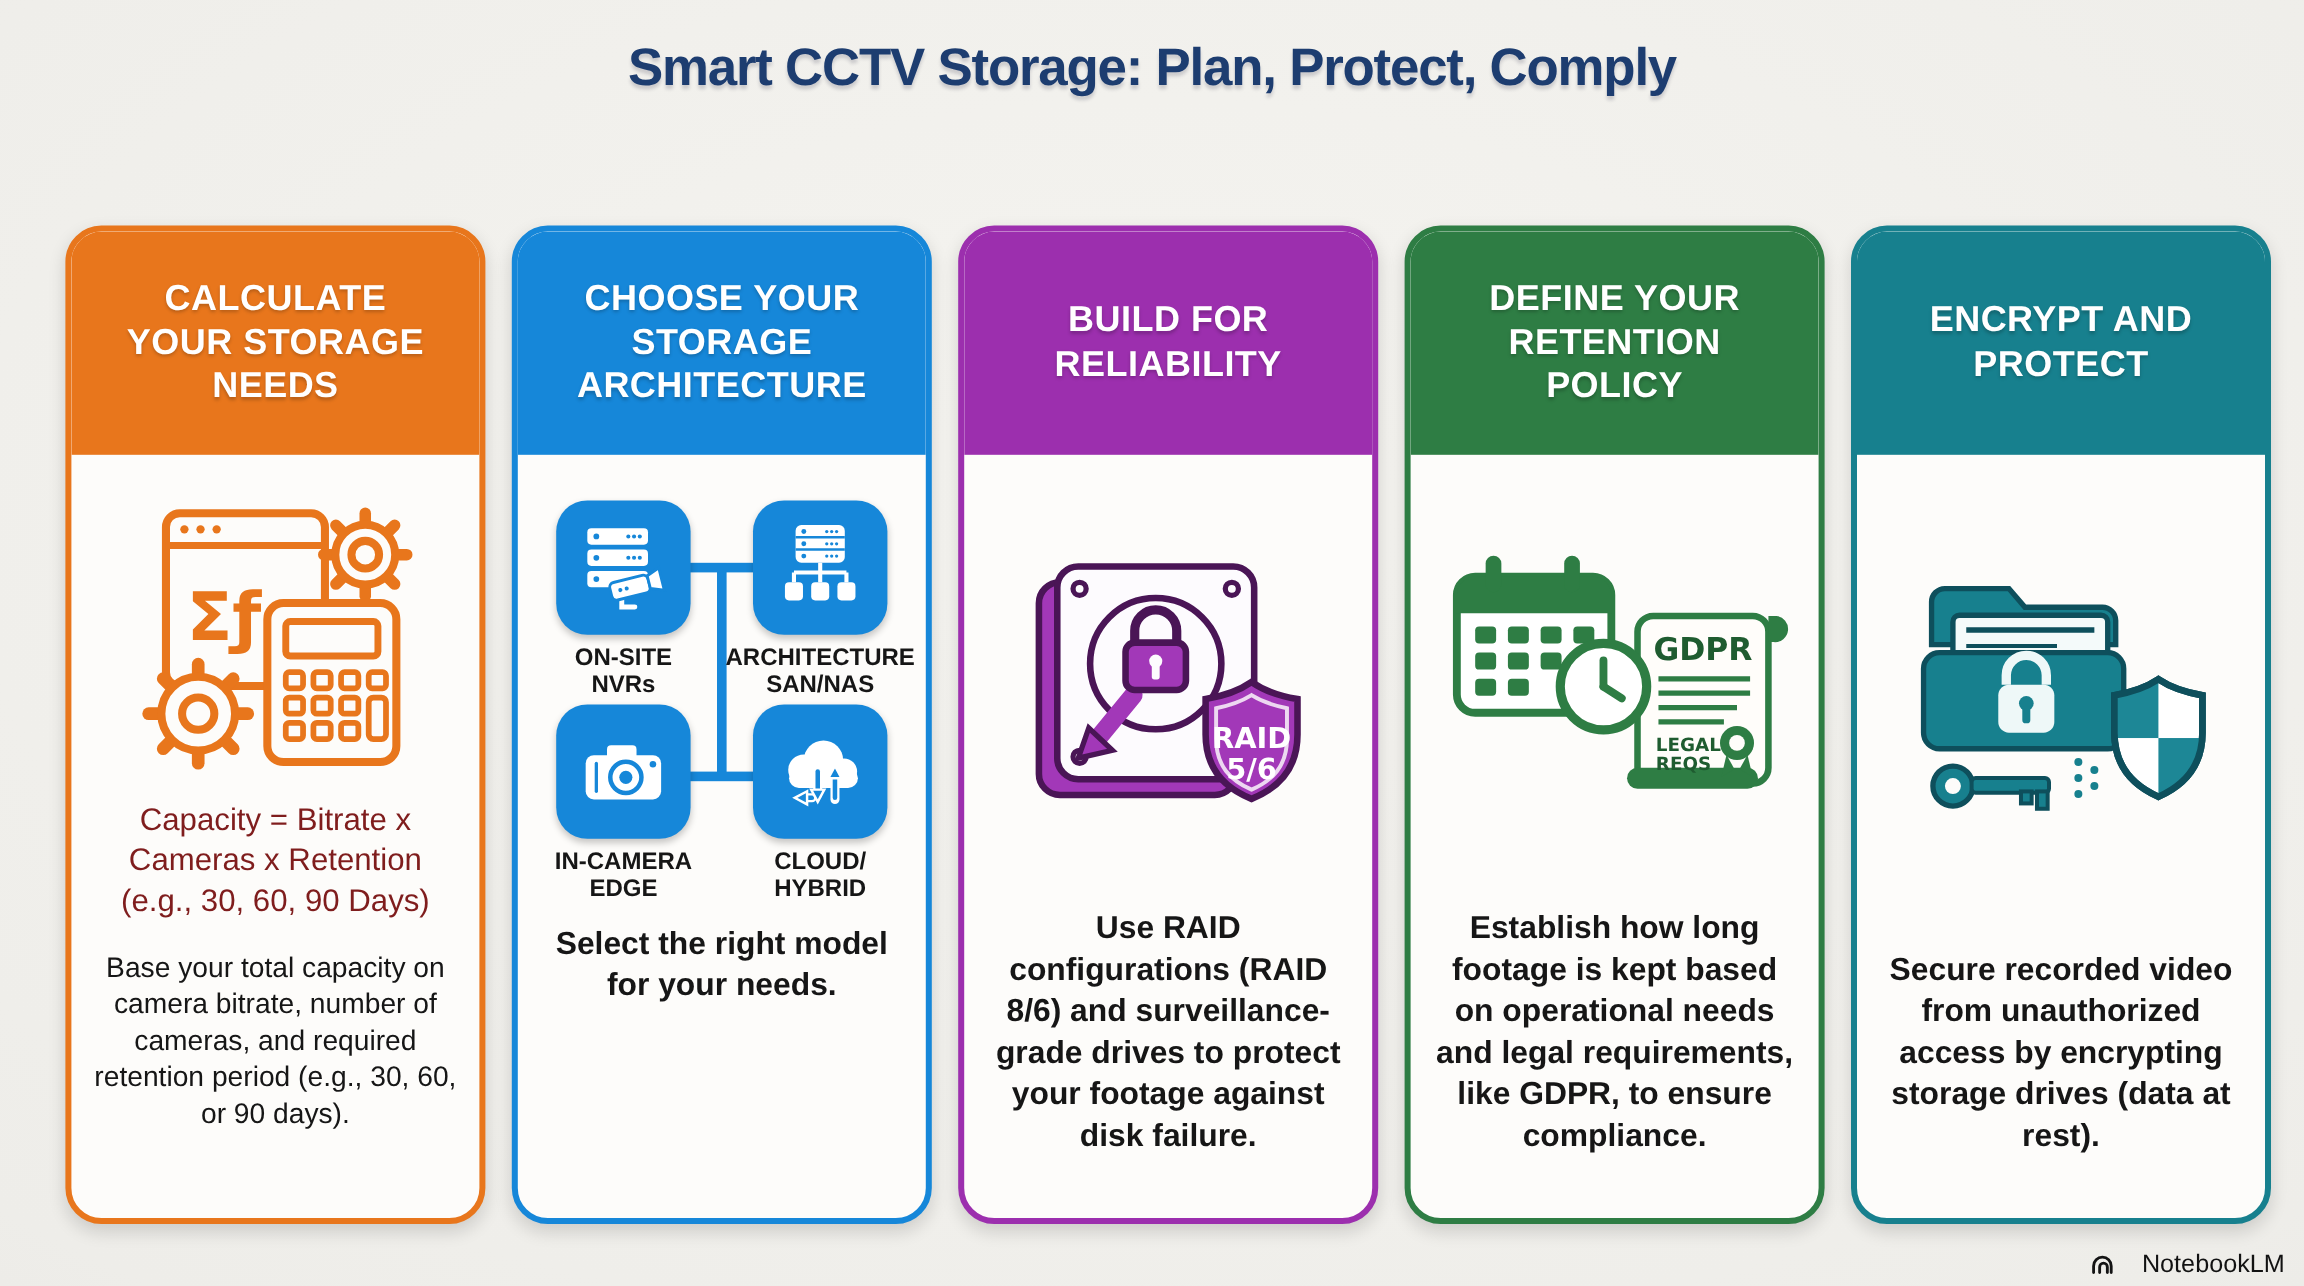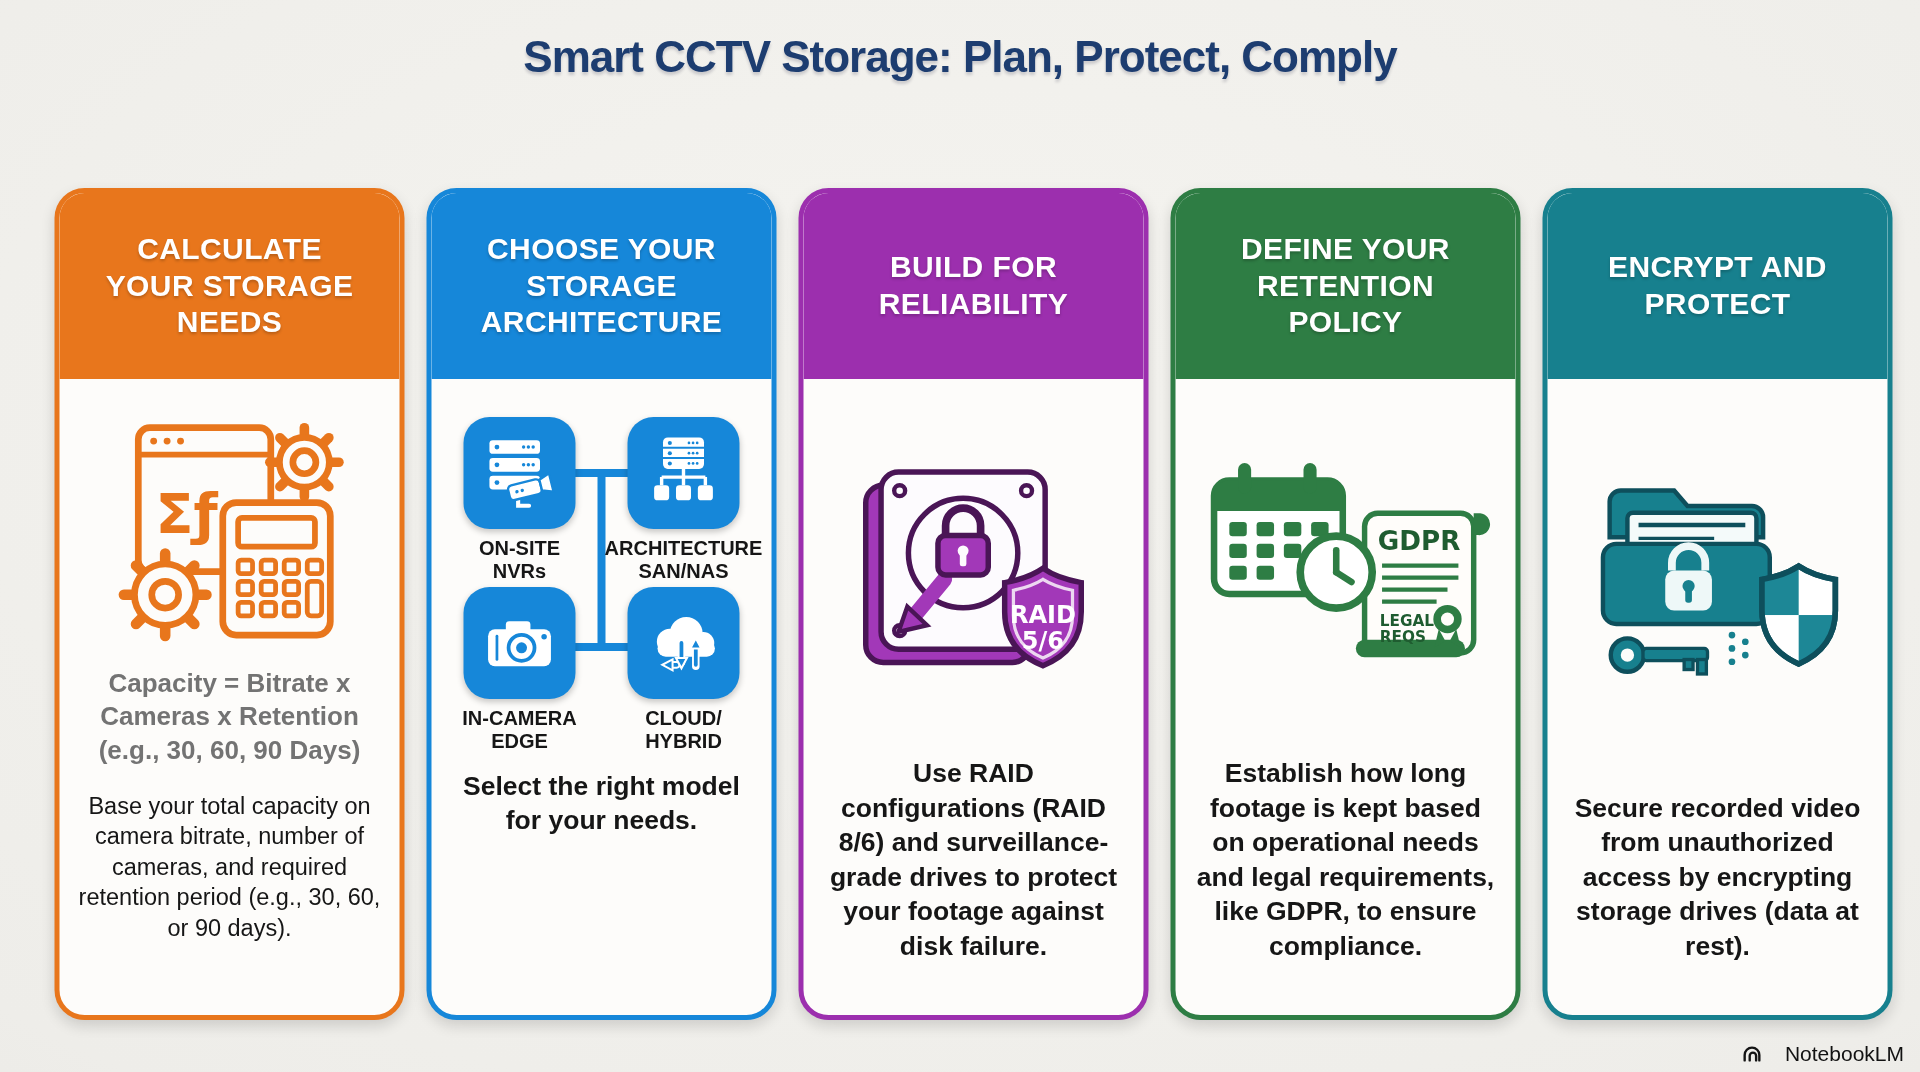--- a/index.html
+++ b/index.html
@@ -25,21 +25,21 @@
     background:var(--accent); min-height:186px; box-sizing:border-box;
     display:flex; align-items:center; justify-content:center; text-align:center;
     color:#fff; font-weight:bold; font-size:30px; line-height:1.22;
     white-space:pre-line; letter-spacing:.4px; padding:0 10px;
     text-shadow:0 2px 3px rgba(0,0,0,.22);
   }
   .card-body { flex:1; display:flex; flex-direction:column; align-items:center; padding:0 18px 22px; }
   .icon-area { display:flex; align-items:center; justify-content:center; }
   .ia-1 { margin-top:28px; height:242px; }
   .ia-big { margin-top:46px; height:290px; }
-  .formula { font-size:26px; font-weight:bold; color:#737373; text-align:center; line-height:1.28; margin:18px 0 0; }
+  .formula { font-size:26px; font-weight:normal; color:#7f1d1d; text-align:center; line-height:1.28; margin:18px 0 0; }
   .desc { font-size:23.5px; font-weight:normal; color:#161616; text-align:center; line-height:1.3; margin:24px 0 0; }
   .body-text { font-size:26.5px; font-weight:bold; color:#161616; text-align:center; line-height:1.3; margin-top:auto; margin-bottom:30px; }
   .card-blue .body-text { margin-top:16px; margin-bottom:auto; }
 
   .arch { position:relative; margin-top:38px; display:grid; grid-template-columns:146px 146px; column-gap:18px; row-gap:4px; }
   .arch-item { display:flex; flex-direction:column; align-items:center; position:relative; z-index:1; }
   .tile {
     width:112px; height:112px; border-radius:26px; background:var(--accent);
     display:flex; align-items:center; justify-content:center;
     box-shadow:0 3px 6px rgba(0,0,0,.22);

